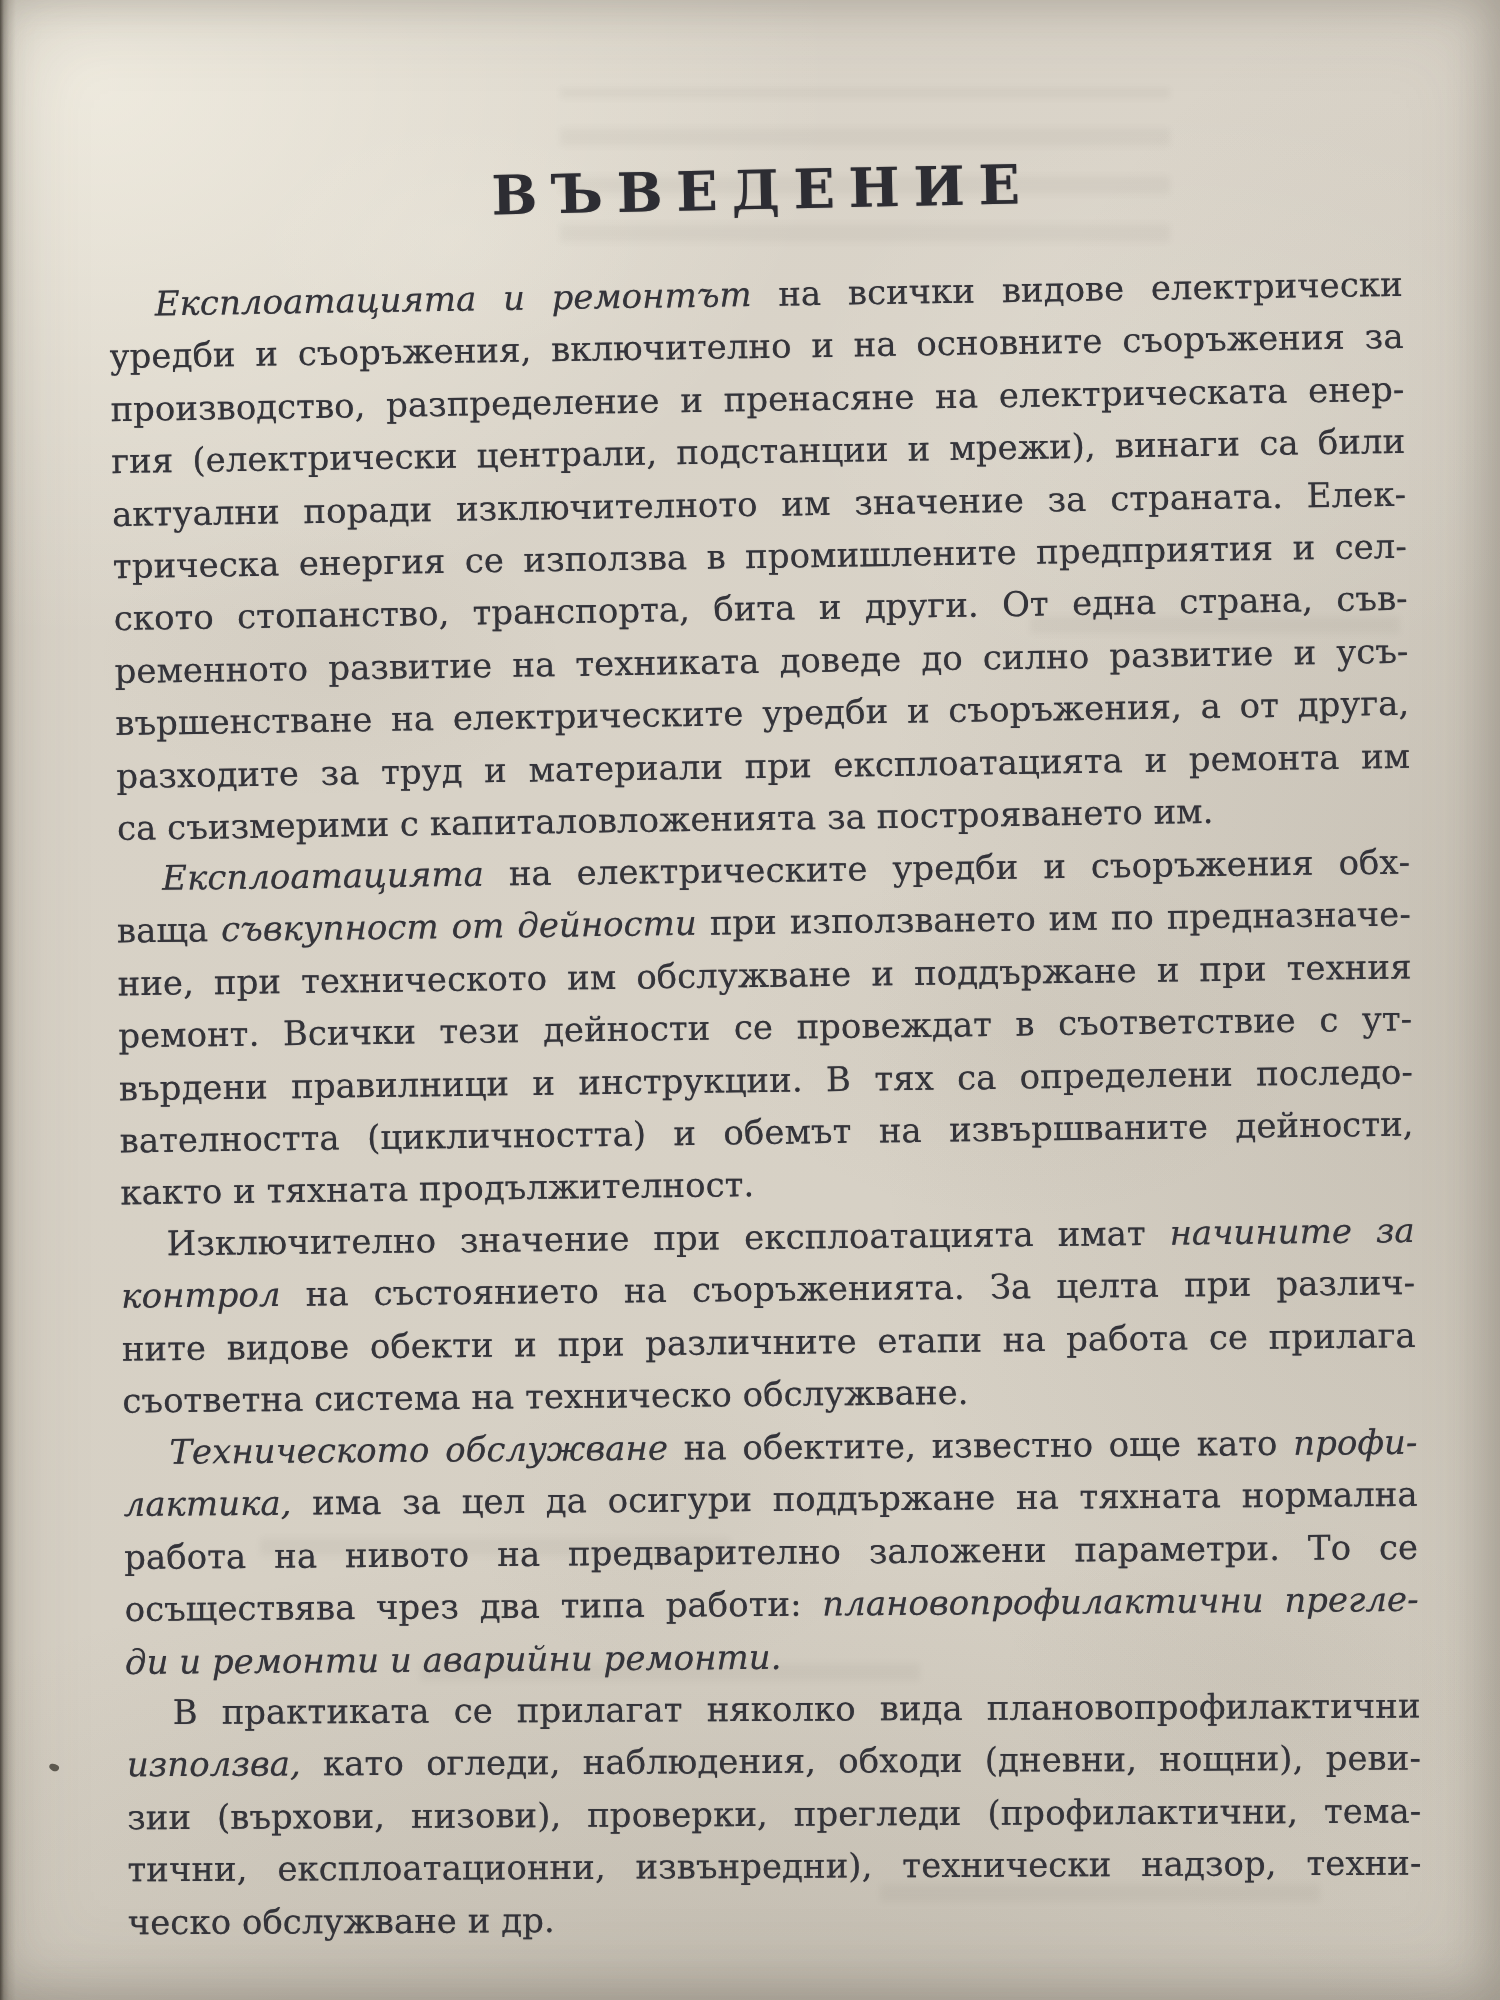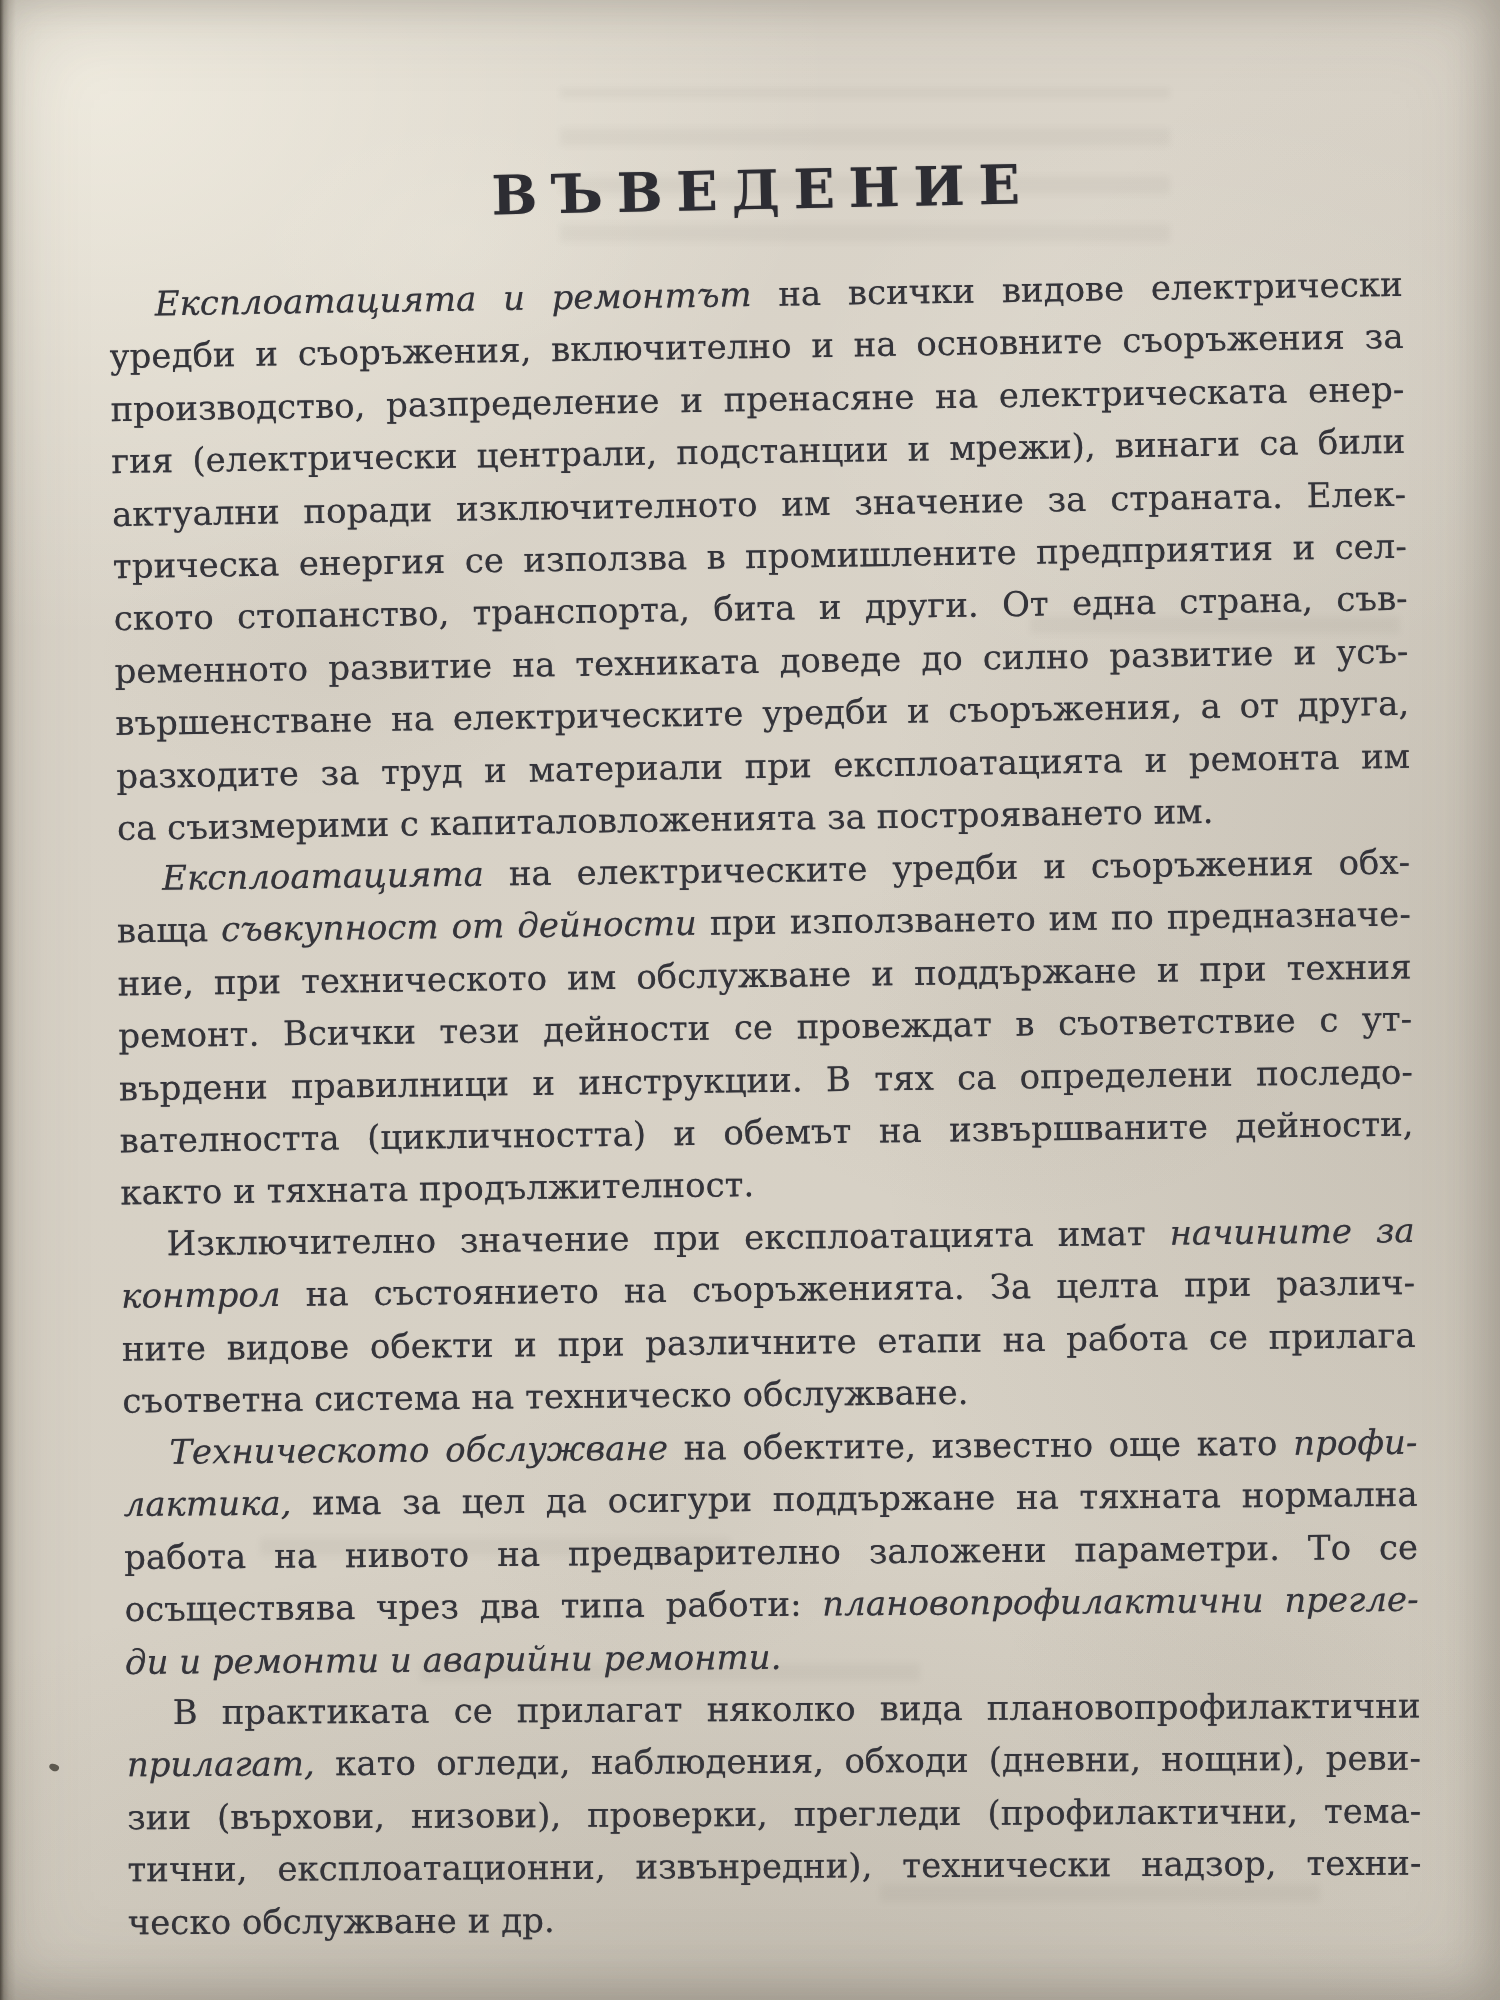--- a/index.html
+++ b/index.html
@@ -144,21 +144,21 @@
         </div>
         <div class="para para-4">
           <div class="line pfirst"><em>Техническото обслужване</em><span> на обектите, известно още като </span><em>профи-</em></div>
           <div class="line"><em>лактика,</em><span> има за цел да осигури поддържане на тяхната нормална</span></div>
           <div class="line"><span>работа на нивото на предварително заложени параметри. То се</span></div>
           <div class="line"><span>осъществява чрез два типа работи: </span><em>плановопрофилактични прегле-</em></div>
           <div class="line plast"><em>ди и ремонти и аварийни ремонти.</em></div>
         </div>
         <div class="para para-5">
           <div class="line pfirst"><span>В практиката се прилагат няколко вида плановопрофилактични</span></div>
-          <div class="line"><em>прилагат,</em><span> като огледи, наблюдения, обходи (дневни, нощни), реви-</span></div>
+          <div class="line"><em>използва,</em><span> като огледи, наблюдения, обходи (дневни, нощни), реви-</span></div>
           <div class="line"><span>зии (върхови, низови), проверки, прегледи (профилактични, тема-</span></div>
           <div class="line"><span>тични, експлоатационни, извънредни), технически надзор, техни-</span></div>
           <div class="line plast"><span>ческо обслужване и др.</span></div>
         </div>
       </div>
   </div>
 
   <div class="ink-speck"></div>
   <div class="gutter-shadow"></div>
   <div class="vignette"></div>

